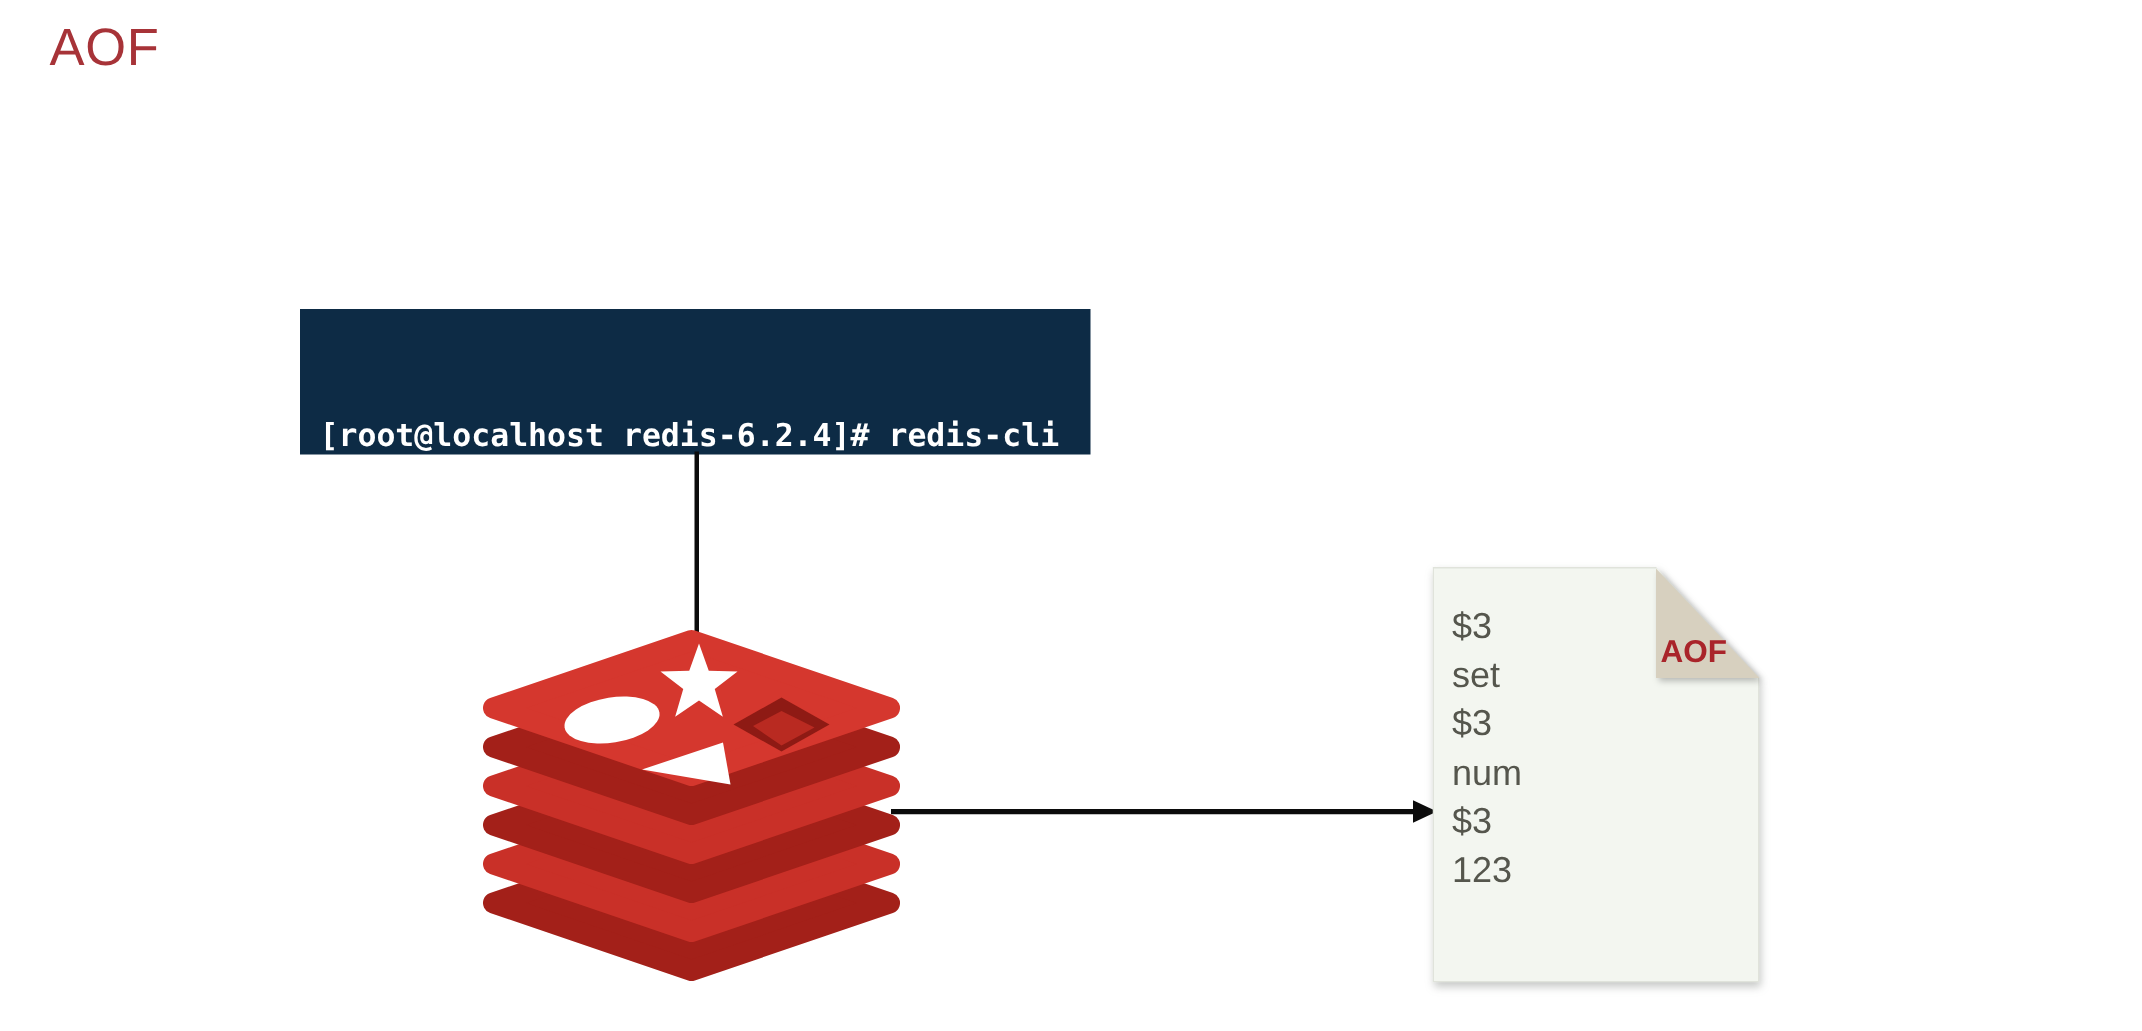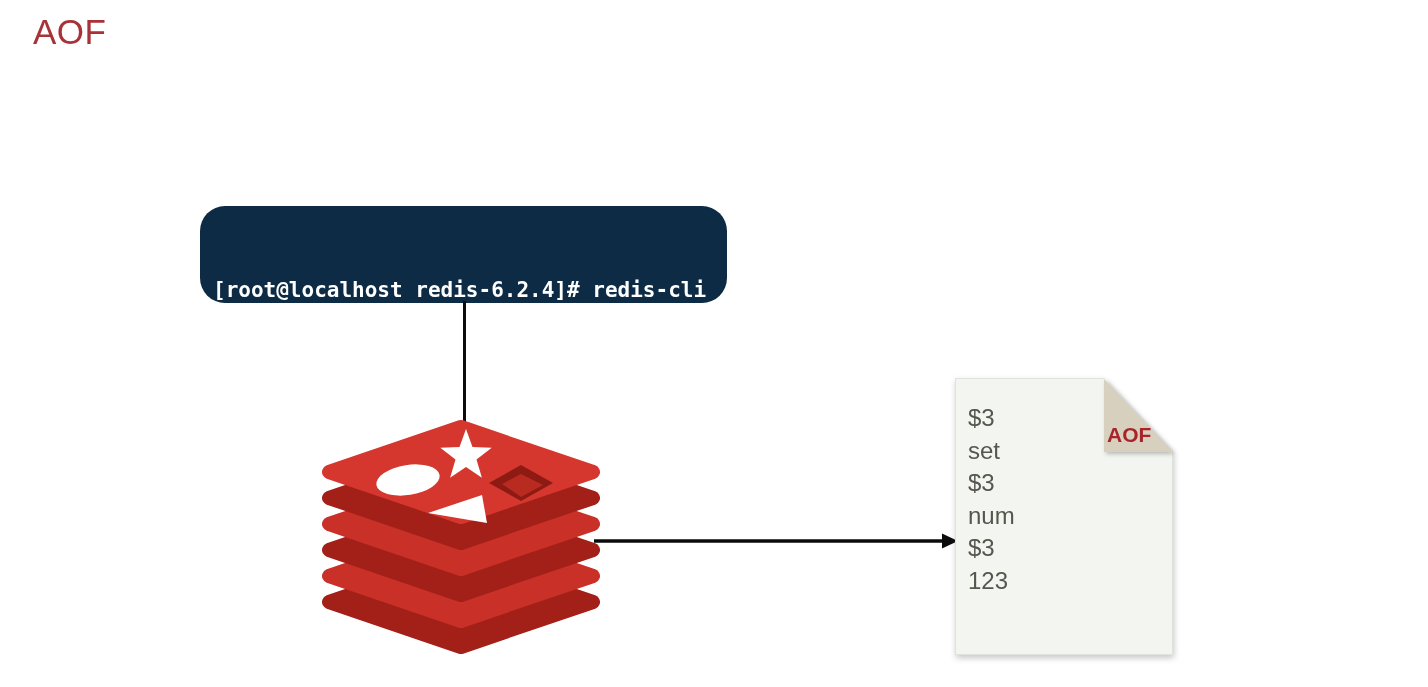--- a/index.html
+++ b/index.html
@@ -14,21 +14,20 @@
     position:absolute; left:33px; top:80px; width:1384px;
     font-size:26px; line-height:55px; color:#3c3c3c;
   }
 
   .terminal {
     position:absolute; left:200px; top:206px; width:527px; height:97px;
     background:#0d2b45; padding:4px 0 0 13px;
     font-family:"DejaVu Sans Mono","Liberation Mono",monospace;
     font-weight:bold; font-size:21px; line-height:32px; color:#ffffff;
     white-space:pre;
-    border-radius:25px;
   }
 
   .arrow-svg { position:absolute; overflow:visible; }
 
   .doc-shadow-wrap { position:absolute; left:955px; top:378px; width:218px; height:277px;
     filter:drop-shadow(1px 3px 3px rgba(90,95,90,0.35)); }
   .doc-page {
     width:218px; height:277px; background:#f3f6f0; border:1px solid #e0e3db;
     clip-path:polygon(0 0, 149px 0, 218px 74px, 218px 277px, 0 277px);
   }

